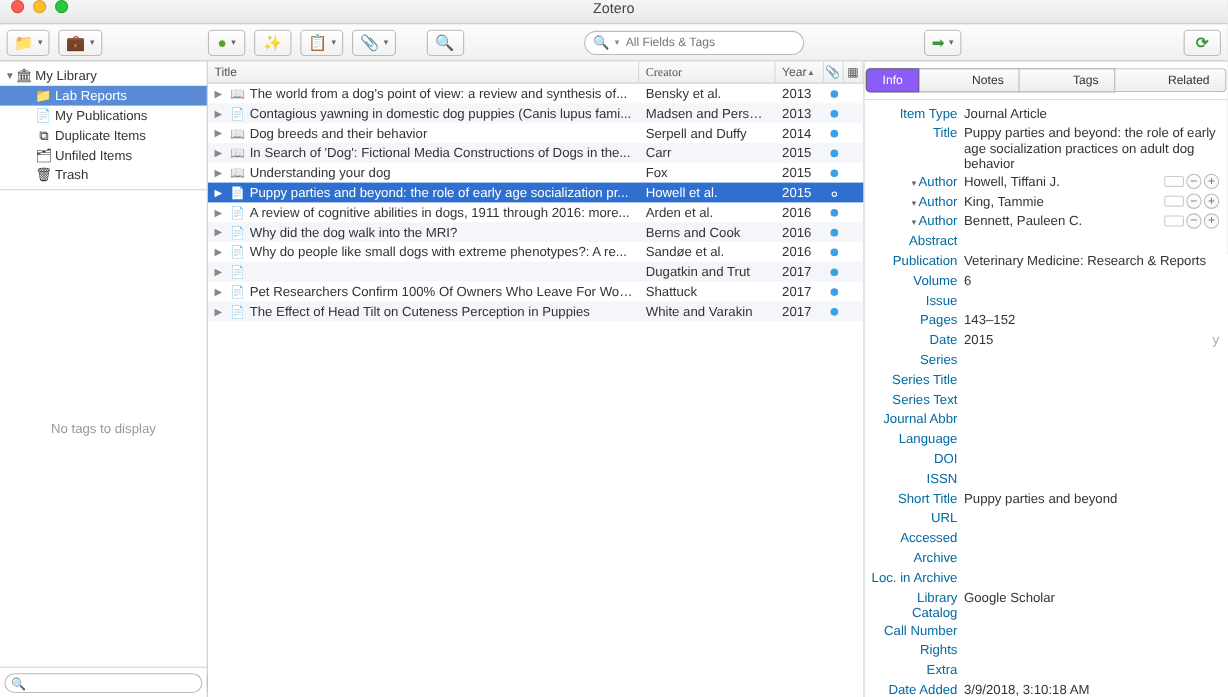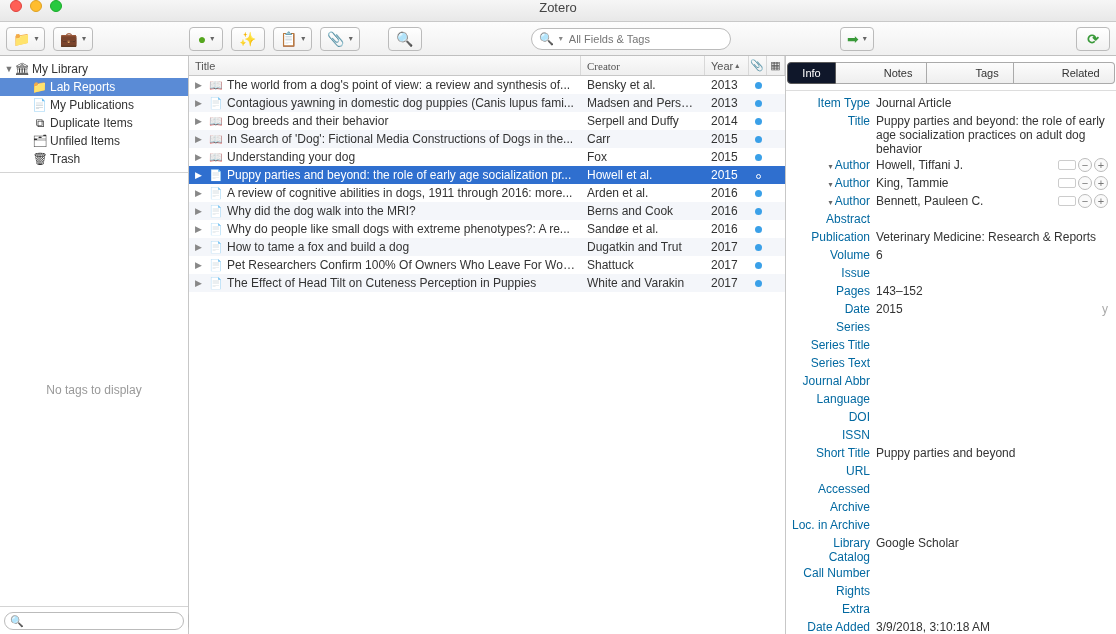--- a/index.html
+++ b/index.html
@@ -81,21 +81,21 @@
   .row.sel .attdot.open{ border-color:#fff; background:transparent;}
   .row.sel .docicon{ color:#fff;}
 
   
   .rpanel { width:330px; background:#fff; display:flex; flex-direction:column;}
   .tabs { display:flex; justify-content:center; gap:0; padding:6px 0; border-bottom:1px solid #ddd;}
   .tab { height:22px; padding:0 14px; border:1px solid #aaa; background:linear-gradient(#fcfcfc,#eee); font-size:11px; display:flex; align-items:center; cursor:default;}
   .tab:first-child{ border-radius:4px 0 0 4px;}
   .tab:last-child{ border-radius:0 4px 4px 0;}
   .tab + .tab{ border-left:none;padding-left:48px;}
-  .tab.active{ background:#0f172a; color:#fff; border-color:#5a5a5a;}
+  .tab.active{ background:#8b5cf6; color:#fff; border-color:#5a5a5a;}
   
   .fields { flex:1; overflow:auto; padding:4px 8px 12px 4px;}
   .frow { display:flex; align-items:flex-start; min-height:18px; padding:1px 0; font-size:12px;}
   .flabel { width:86px; text-align:right; color:#0369a1; padding-right:6px; flex-shrink:0;}
   .fvalue { flex:1; color:#333; word-wrap:break-word;}
   .author-row .flabel::before{ content:"▾ "; font-size:8px; color:#666;}
   .author-ctrl{ display:flex; align-items:center; gap:2px; margin-left:4px;}
   .swap{ width:18px; height:10px; border:1px solid #ccc; border-radius:2px; background:#fff;}
   .pm{ width:14px; height:14px; border:1px solid #bbb; border-radius:50%; background:#fafafa; display:flex; align-items:center; justify-content:center; font-size:11px; color:#777; line-height:1;}
   .fvalue .datesuffix{ float:right; color:#aaa;}
@@ -329,21 +329,20 @@
           </div>
           <div class="rcreator">Sandøe et al.</div>
           <div class="ryear">2016</div>
           <div class="ratt"><span class="attdot"></span></div>
           <div class="rmenu"></div>
         </div>
         <div class="row">
           <div class="rtitle">
             <span class="disc">▶</span>
             <span class="docicon doc">📄</span>
-            <span class="titletext">How to tame a fox and build a dog</span>
           </div>
           <div class="rcreator">Dugatkin and Trut</div>
           <div class="ryear">2017</div>
           <div class="ratt"><span class="attdot"></span></div>
           <div class="rmenu"></div>
         </div>
         <div class="row">
           <div class="rtitle">
             <span class="disc">▶</span>
             <span class="docicon doc">📄</span>

